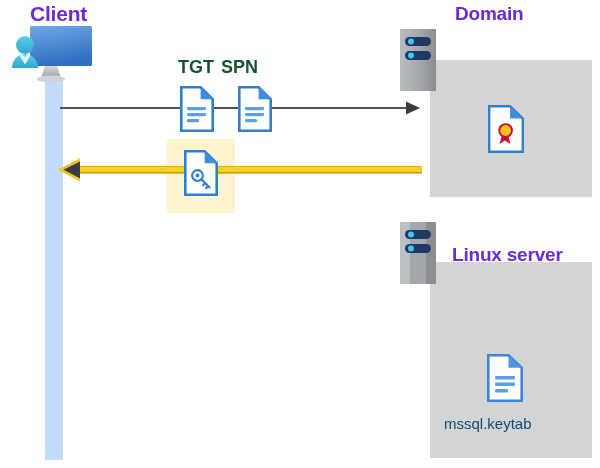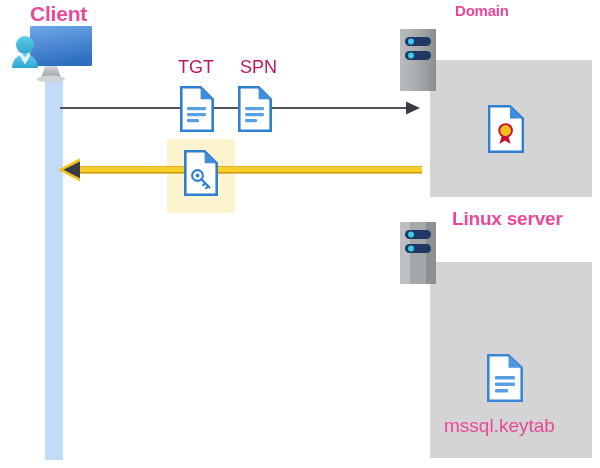--- a/index.html
+++ b/index.html
@@ -9,27 +9,27 @@
     color:#1a1a1a;
   }
   .stage{position:absolute;inset:0;}
 
   
   .abs{position:absolute;}
 
   
   .title{
     font-weight:bold;
-    color:#ec4899;
+    color:#6d28d9;
     letter-spacing:-0.2px;
     line-height:1.12;
   }
   #client-title{left:30px;top:2px;font-size:21px;}
-  #dc-title{left:455px;top:3px;font-size:15px;width:140px;}
-  #linux-title{left:452px;top:208px;font-size:19px;}
+  #dc-title{left:455px;top:3px;font-size:19px;width:140px;}
+  #linux-title{left:452px;top:244px;font-size:19px;}
 
   
   .panel{background:#d4d4d4;}
   #dc-panel{left:430px;top:60px;width:162px;height:137px;}
   #linux-panel{left:430px;top:262px;width:162px;height:196px;}
 
   
   #client-lifeline{
     left:45px;top:78px;width:18px;height:382px;
     background:#c3dbfa;
@@ -51,24 +51,24 @@
 
   
   #tgt-doc{left:180px;top:86px;width:34px;height:46px;}
   #spn-doc{left:238px;top:86px;width:34px;height:46px;}
   #key-doc{left:184px;top:150px;width:34px;height:46px;}
   #cert-doc{left:488px;top:105px;width:36px;height:48px;}
   #keytab-doc{left:487px;top:354px;width:36px;height:48px;}
   #sql-db{left:483px;top:278px;width:44px;height:50px;}
 
   
-  .smalllabel{font-size:18px;color:#be185d;}
+  .smalllabel{font-size:18px;color:#14532d;font-weight:bold;}
   #tgt-label{left:178px;top:57px;}
-  #spn-label{left:240px;top:57px;text-align:right;}
-  #keytab-label{left:444px;top:415px;font-size:19px;color:#ec4899;}
+  #spn-label{left:221px;top:57px;text-align:right;}
+  #keytab-label{left:444px;top:415px;font-size:15px;color:#0c4a6e;}
 
   
   #arrow-request{left:60px;top:100px;width:360px;height:16px;}
   #arrow-response{left:58px;top:155px;width:364px;height:30px;}
 </style>
 </head>
 <body>
 
 <div class="stage">
 

